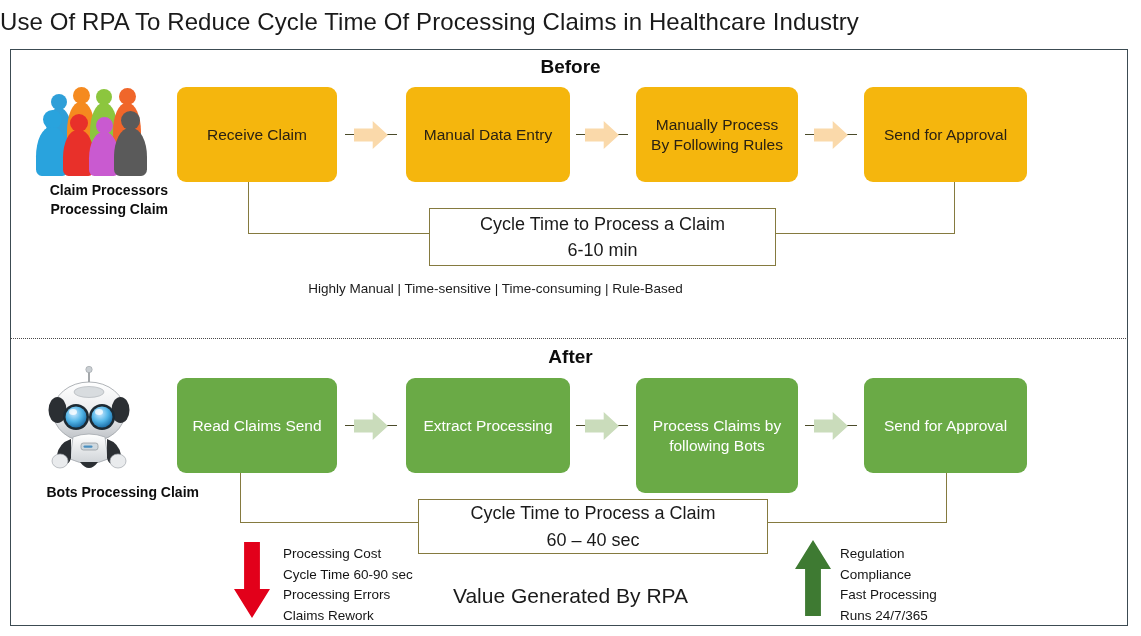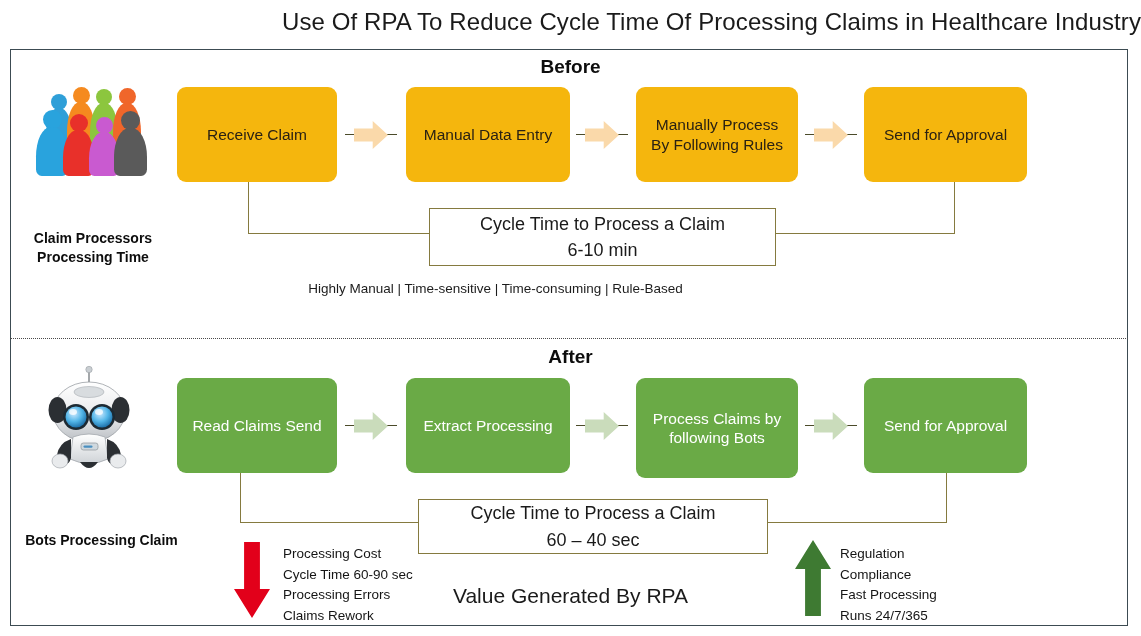--- a/index.html
+++ b/index.html
@@ -1,19 +1,19 @@
 <!DOCTYPE html>
 <html><head>
 <meta charset="utf-8">
 <style>
   html,body{margin:0;padding:0;background:#ffffff;}
   body{width:1141px;height:636px;position:relative;overflow:hidden;
        font-family:"Liberation Sans","DejaVu Sans",sans-serif;color:#161616;}
 
-  .page-title{position:absolute;left:0;top:8px;width:1141px;text-align:right;
+  .page-title{position:absolute;left:0;top:8px;width:1141px;text-align:left;
       font-size:24px;font-weight:400;letter-spacing:.1px;color:#1a1a1a;}
 
   .frame{position:absolute;left:10px;top:49px;width:1118px;height:577px;
       border:1.5px solid #3c4b52;box-sizing:border-box;background:#fff;}
 
   .divider{position:absolute;left:10px;top:338px;width:1118px;height:0;
       border-top:1.6px dotted #4a4a4a;}
 
   .sec-label{position:absolute;width:1141px;text-align:center;left:0;
       font-size:19px;font-weight:bold;color:#0d0d0d;}
@@ -45,22 +45,22 @@
       display:flex;flex-direction:column;align-items:center;justify-content:center;
       font-size:18px;line-height:1.45;color:#1a1a1a;box-sizing:border-box;}
 
   .tagline{position:absolute;width:991px;left:0;text-align:center;
       font-size:13.5px;color:#1c1c1c;}
 
   .value-title{position:absolute;width:1141px;left:0;text-align:center;
       font-size:21px;color:#1a1a1a;}
 
   
-  .caption{position:absolute;text-align:center;font-size:14px;font-weight:bold;
-      line-height:1.35;color:#0d0d0d;margin-top:48px;}
+  .caption{position:absolute;text-align:right;font-size:14px;font-weight:bold;
+      line-height:1.35;color:#0d0d0d;}
 
   
   .vlist{position:absolute;font-size:13.5px;line-height:1.52;color:#151515;white-space:nowrap;}
   .bigarrow{position:absolute;width:36px;height:76px;}
   .bigarrow.down{clip-path:polygon(28% 0%,72% 0%,72% 62%,100% 62%,50% 100%,0% 62%,28% 62%);
       background:#e2001a;}
   .bigarrow.up{clip-path:polygon(50% 0%,100% 38%,72% 38%,72% 100%,28% 100%,28% 38%,0% 38%);
       background:#3e7a32;}
 
   
@@ -114,21 +114,21 @@
     <div class="bd" style="left:0;top:15px;width:30px;height:44px;background:#c95ad0;"></div>
   </div>
   <div class="ppl" style="left:84px;top:27px;width:33px;height:65px;">
     <div class="hd" style="left:7px;top:0;width:19px;height:19px;background:#5a5a5a;"></div>
     <div class="bd" style="left:0;top:17px;width:33px;height:48px;background:#5a5a5a;"></div>
   </div>
 </div>
 
 <div class="caption" style="left:18px;top:181px;width:150px;">
   <span>Claim Processors</span><br>
-  <span>Processing Time</span>
+  <span>Processing Claim</span>
 </div>
 
 <div class="pbox before" style="left:177px;top:87px;width:160px;height:95px;">
   <span>Receive Claim</span>
 </div>
 <div class="pbox before" style="left:406px;top:87px;width:164px;height:95px;">
   <span>Manual Data Entry</span>
 </div>
 <div class="pbox before" style="left:636px;top:87px;width:162px;height:95px;justify-content:center;">
   <span>
@@ -207,21 +207,21 @@
 </div>
 
 <div class="caption" style="left:4px;top:483px;width:195px;">Bots Processing Claim</div>
 
 <div class="pbox after" style="left:177px;top:378px;width:160px;height:95px;">
   <span>Read Claims Send</span>
 </div>
 <div class="pbox after" style="left:406px;top:378px;width:164px;height:95px;">
   <span>Extract Processing</span>
 </div>
-<div class="pbox after" style="left:636px;top:378px;width:162px;height:100px;">
+<div class="pbox after" style="left:636px;top:378px;width:162px;height:115px;">
   <span>
     <span>Process Claims by</span><br>
     <span>following Bots</span>
   </span>
 </div>
 <div class="pbox after" style="left:864px;top:378px;width:163px;height:95px;">
   <span>Send for Approval</span>
 </div>
 
 <div class="arrow after" style="left:354px;top:411px;">

